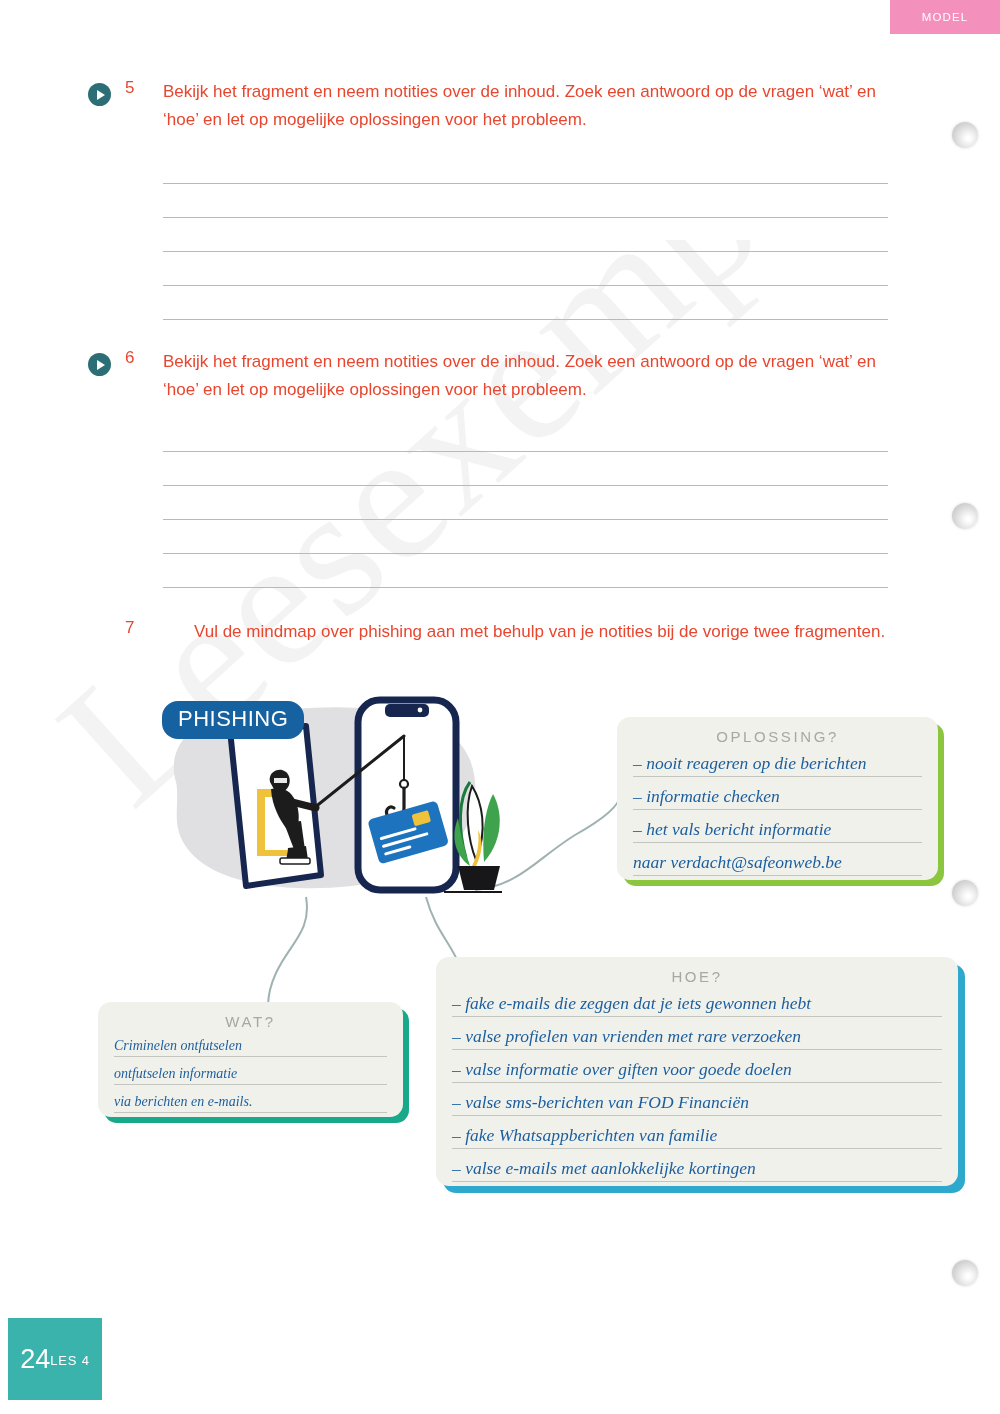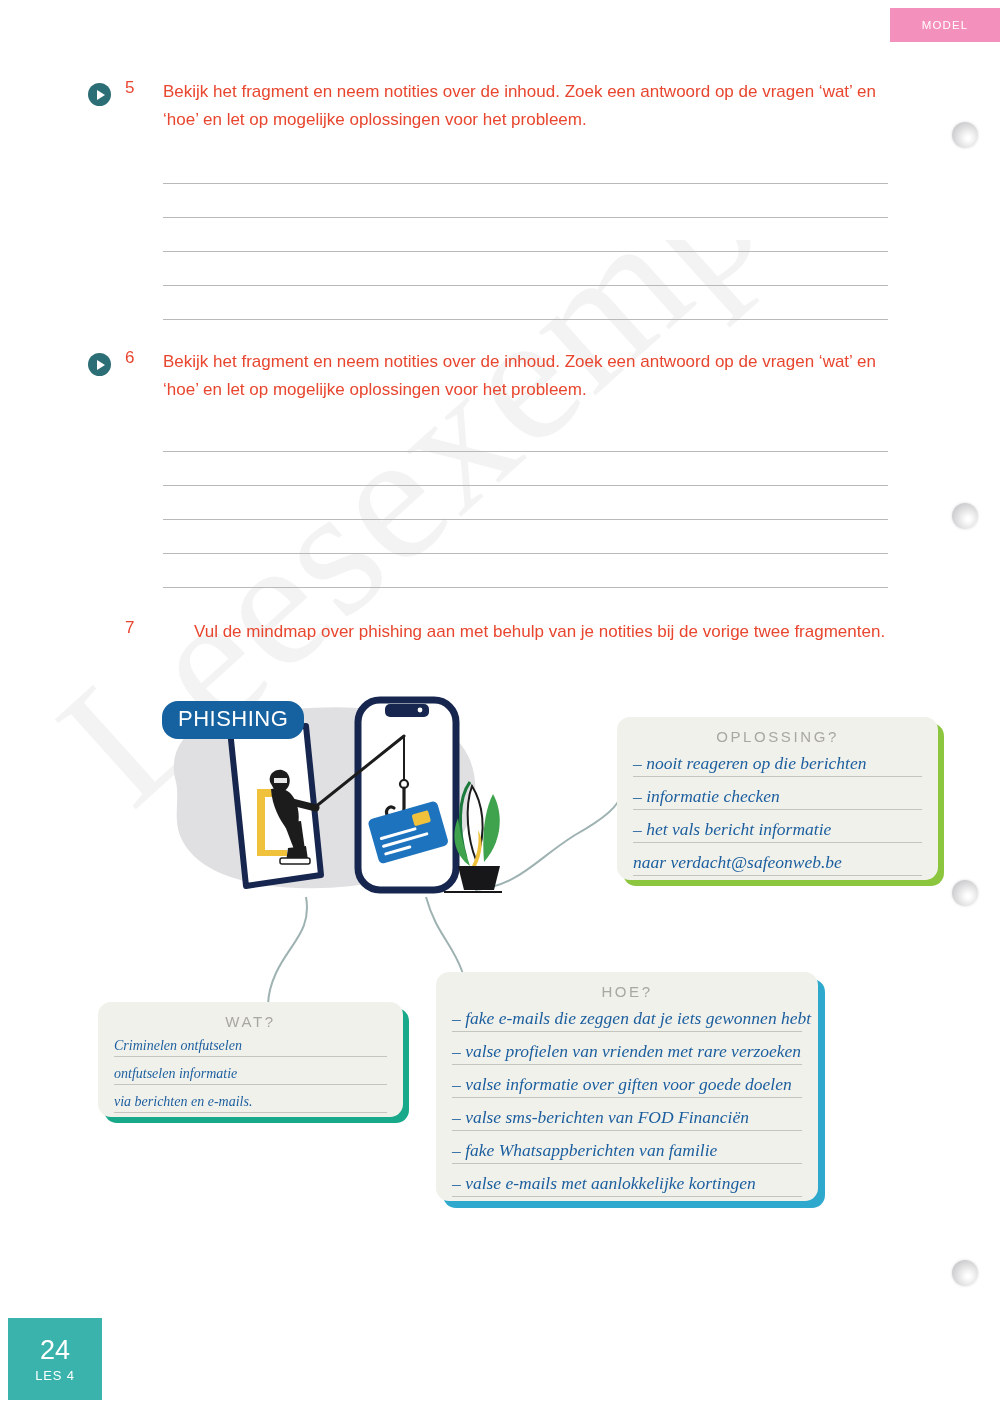--- a/index.html
+++ b/index.html
@@ -35,21 +35,21 @@
     white-space: nowrap;
     transform: rotate(-42deg);
     transform-origin: left center;
     letter-spacing: 2px;
   }
 
   
   .model-badge {
     position: absolute;
     right: 0;
-    top: 8px;
+    top: 0;
     width: 110px;
     height: 34px;
     background: #F490BC;
     color: #ffffff;
     font-size: 11.5px;
     letter-spacing: 1.1px;
     display: flex;
     align-items: center;
     justify-content: center;
     z-index: 30;
@@ -211,37 +211,36 @@
   }
   #box-wat {
     left: 10px;
     top: 317px;
     width: 305px;
     box-shadow: 6px 6px 0 0 #18A88A;
   }
   #box-wat .box-line { font-size: 14px; }
   #box-hoe {
     left: 348px;
-    top: 287px;
-    width: 382px;
+    top: 272px;
+    width: 522px;
     box-shadow: 7px 7px 0 0 #2EA9CD;
   }
   #box-hoe .box-line { font-size: 17.5px; }
 
   
   .page-footer {
     position: absolute;
     left: 8px;
     bottom: 14px;
     width: 94px;
     height: 82px;
     background: #3AB3AC;
     color: #ffffff;
     display: flex;
-    flex-direction: column;
     align-items: center;
     justify-content: center;
     z-index: 30;
   }
   .page-footer .pnum { font-size: 27px; line-height: 30px; }
   .page-footer .ples { font-size: 13px; letter-spacing: 0.8px; margin-top: 3px; }
 </style>
 </head>
 <body>
 

